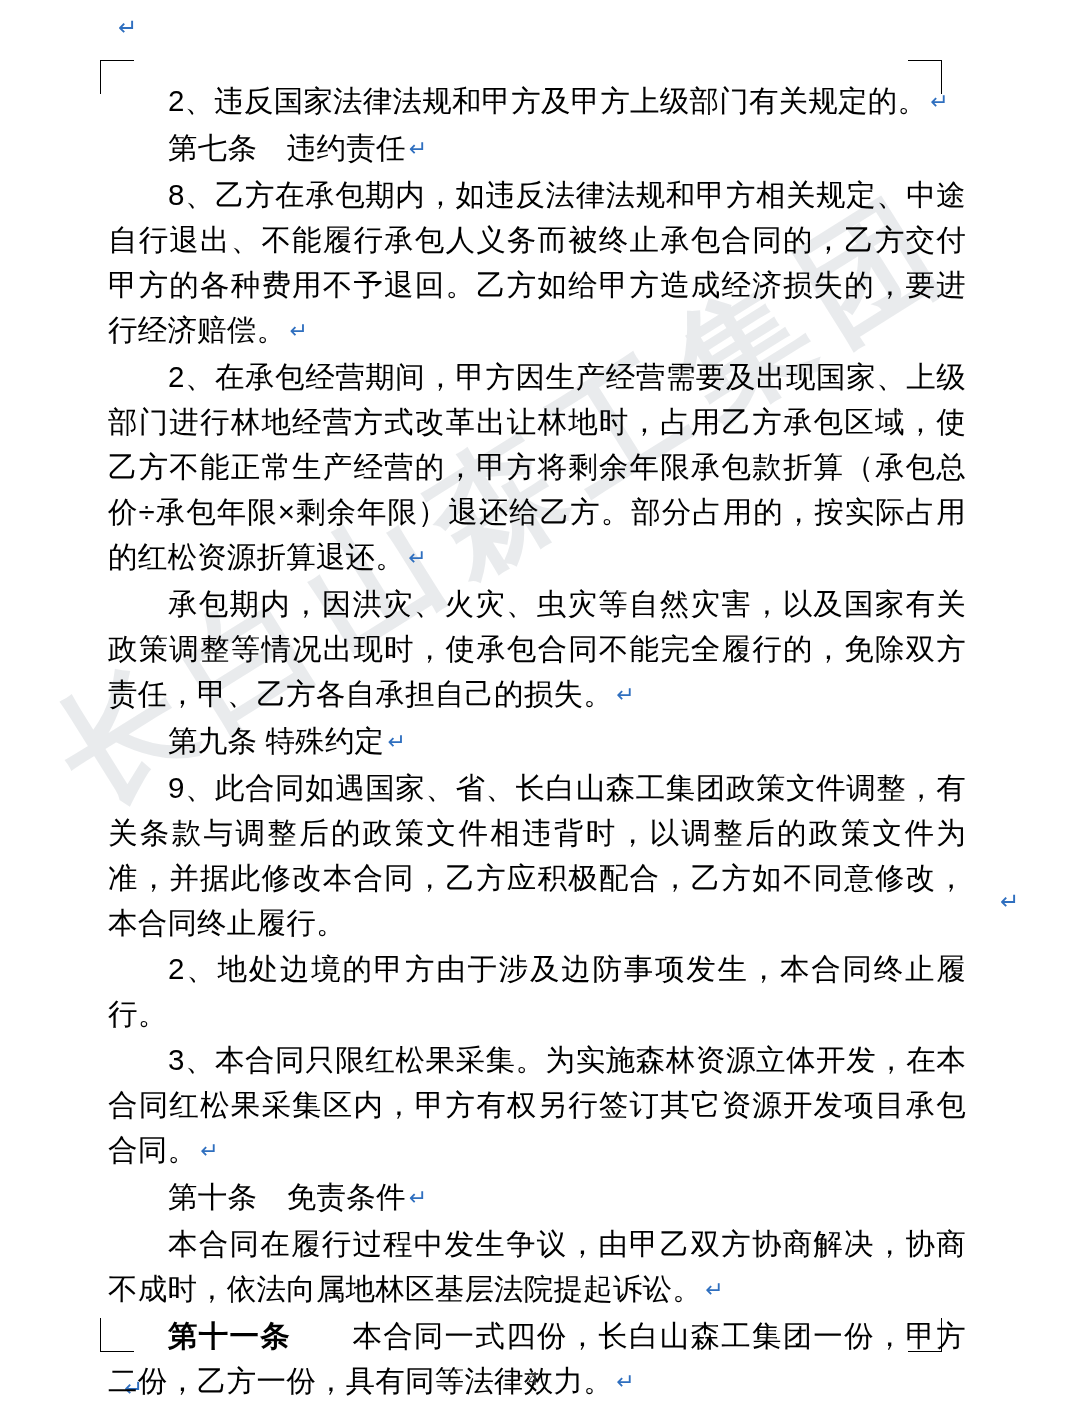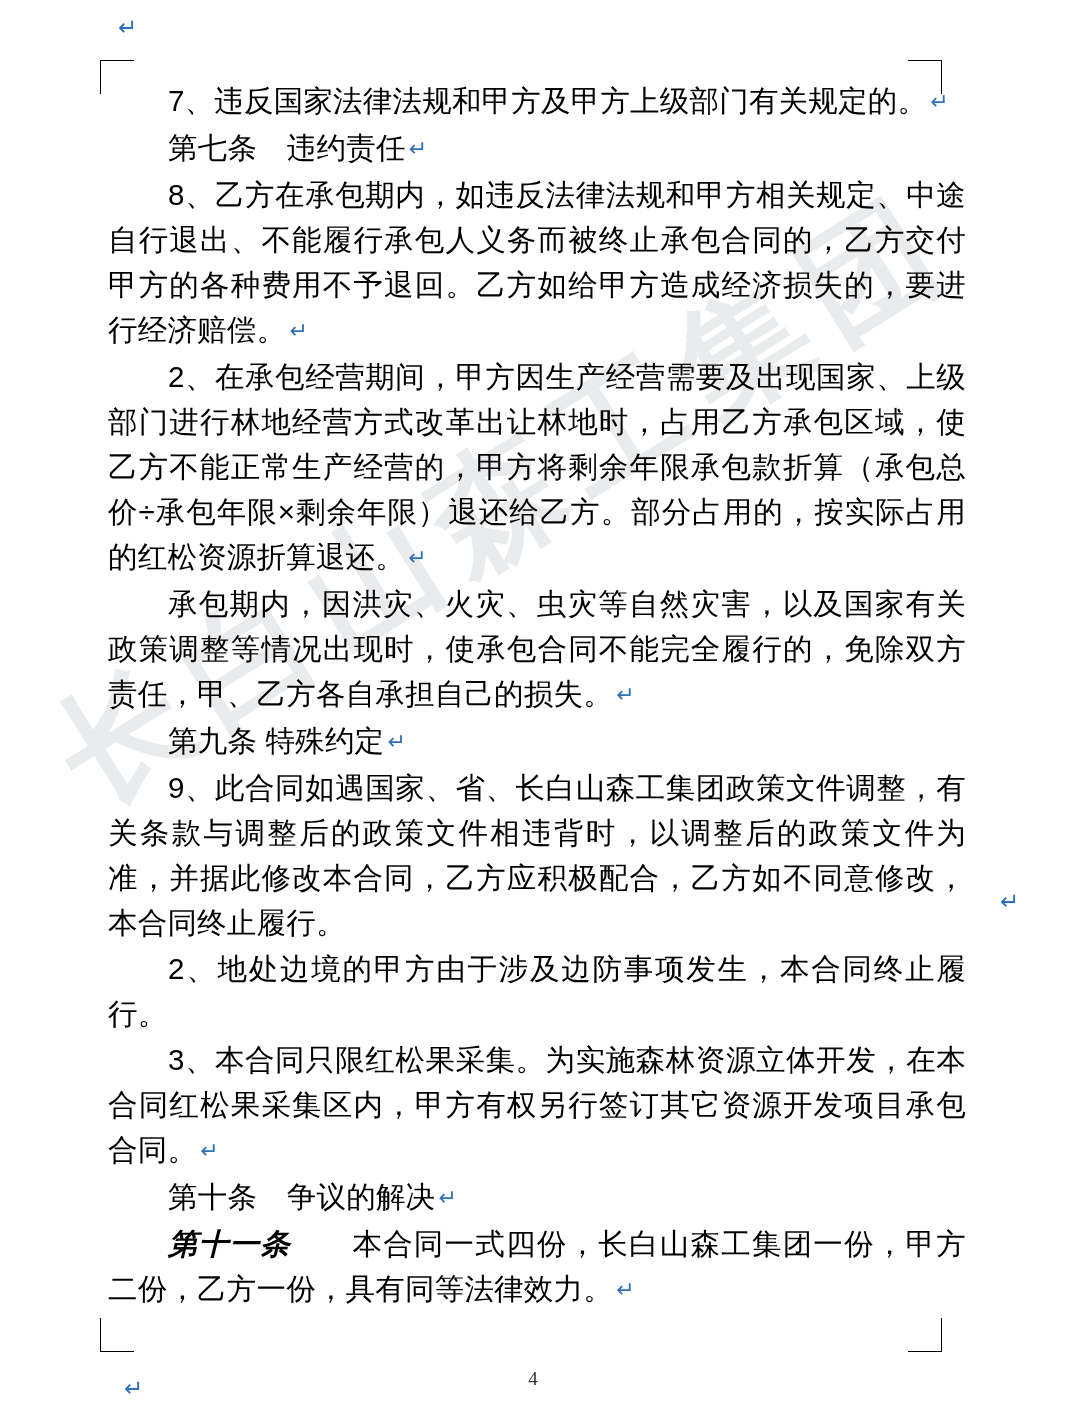--- a/index.html
+++ b/index.html
@@ -161,41 +161,42 @@
     </div>
 
   <div class="watermark">长白山森工集团</div>
 
   <div class="mark-top">↵</div>
   <div class="mark-right">↵</div>
   <div class="mark-bottomleft">↵</div>
 
   <div class="content">
 
-    <p class="ind"><span>7、违反国家法律法规和甲方及甲方上级部门有关规定的。</span><span class="pilcrow">↵</span></p>
+    <p class="ind"><span>2、违反国家法律法规和甲方及甲方上级部门有关规定的。</span><span class="pilcrow">↵</span></p>
 
     <p class="head"><span>第七条　违约责任</span><span class="pilcrow">↵</span></p>
 
     <p class="ind"><span>8、乙方在承包期内，如违反法律法规和甲方相关规定、中途自行退出、不能履行承包人义务而被终止承包合同的，乙方交付甲方的各种费用不予退回。乙方如给甲方造成经济损失的，要进行经济赔偿。</span><span class="pilcrow">↵</span></p>
 
     <p class="ind"><span>2、在承包经营期间，甲方因生产经营需要及出现国家、上级部门进行林地经营方式改革出让林地时，占用乙方承包区域，使乙方不能正常生产经营的，甲方将剩余年限承包款折算（承包总价÷承包年限×剩余年限）退还给乙方。部分占用的，按实际占用的红松资源折算退还。</span><span class="pilcrow">↵</span></p>
 
 
     <p class="ind"><span>承包期内，因洪灾、火灾、虫灾等自然灾害，以及国家有关政策调整等情况出现时，使承包合同不能完全履行的，免除双方责任，甲、乙方各自承担自己的损失。</span><span class="pilcrow">↵</span></p>
 
     <p class="head"><span>第九条  特殊约定</span><span class="pilcrow">↵</span></p>
 
     <p class="ind"><span>9、此合同如遇国家、省、长白山森工集团政策文件调整，有关条款与调整后的政策文件相违背时，以调整后的政策文件为准，并据此修改本合同，乙方应积极配合，乙方如不同意修改，本合同终止履行。</span></p>
 
     <p class="ind"><span>2、地处边境的甲方由于涉及边防事项发生，本合同终止履行。</span></p>
 
     <p class="ind"><span>3、本合同只限红松果采集。为实施森林资源立体开发，在本合同红松果采集区内，甲方有权另行签订其它资源开发项目承包合同。</span><span class="pilcrow">↵</span></p>
 
-    <p class="head"><span>第十条　争议的解决</span><span class="pilcrow">↵</span></p>
-
-
-    <p class="ind"><span><span style="font-weight: bold; font-style: italic;">第十一条</span>　　本合同一式四份，长白山森工集团一份，甲方二份，乙方一份，具有同等法律效力。</span><span class="pilcrow">↵</span></p>
+    <p class="head"><span>第十条　免责条件</span><span class="pilcrow">↵</span></p>
+
+    <p class="ind"><span>本合同在履行过程中发生争议，由甲乙双方协商解决，协商不成时，依法向属地林区基层法院提起诉讼。</span><span class="pilcrow">↵</span></p>
+
+    <p class="ind"><span><span style="font-weight: bold;">第十一条</span>　　本合同一式四份，长白山森工集团一份，甲方二份，乙方一份，具有同等法律效力。</span><span class="pilcrow">↵</span></p>
 
   </div>
 
   <div class="page-number">4</div>
 
 </div>
 
 </body></html>

